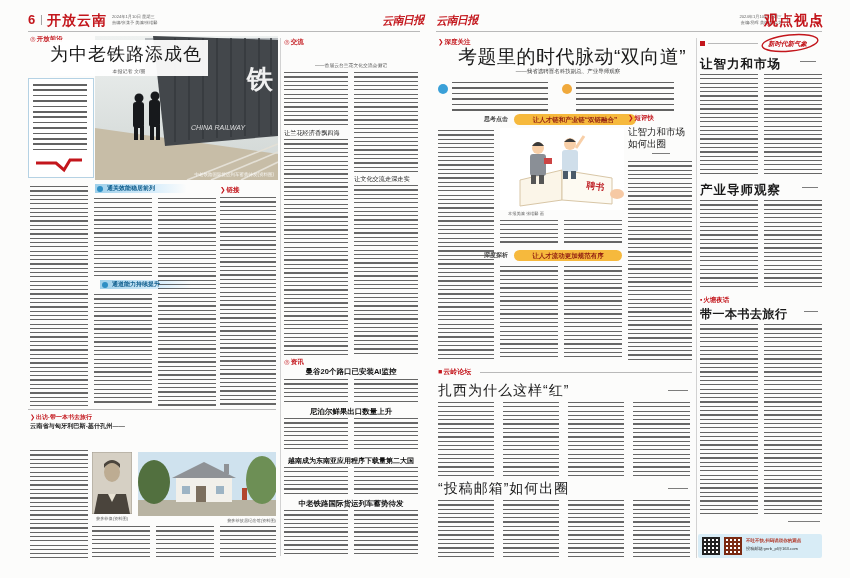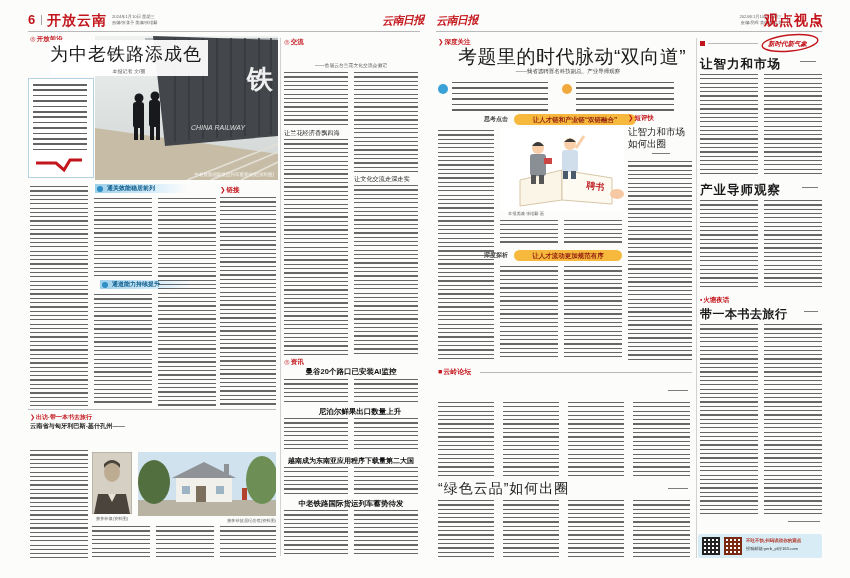--- a/index.html
+++ b/index.html
@@ -127,21 +127,21 @@
     <div class="tx" style="left:354px;top:72px;width:64px;height:100px;"></div>
     <div class="abs h-main" style="left:354px;top:175px;width:64px;font-size:6.2px;">让文化交流走深走实</div>
     <div class="tx" style="left:354px;top:185px;width:64px;height:171px;"></div>
 
     <div class="kick" style="left:284px;top:358px;">
       <span class="ic">◎</span><span>资讯</span>
     </div>
     <div class="newsh" style="left:284px;top:367px;width:134px;font-size:7.5px;">曼谷20个路口已安装AI监控</div>
     <div class="tx" style="left:284px;top:379px;width:64px;height:25px;"></div>
     <div class="tx" style="left:354px;top:379px;width:64px;height:25px;"></div>
-    <div class="newsh" style="left:293px;top:407px;width:134px;font-size:7.5px;">尼泊尔鲜果出口数量上升</div>
+    <div class="newsh" style="left:284px;top:407px;width:134px;font-size:7.5px;">尼泊尔鲜果出口数量上升</div>
     <div class="tx" style="left:284px;top:418px;width:64px;height:34px;"></div>
     <div class="tx" style="left:354px;top:418px;width:64px;height:34px;"></div>
     <div class="newsh" style="left:284px;top:456px;width:134px;font-size:7px;">越南成为东南亚应用程序下载量第二大国</div>
     <div class="tx" style="left:284px;top:467px;width:64px;height:28px;"></div>
     <div class="tx" style="left:354px;top:467px;width:64px;height:28px;"></div>
     <div class="newsh" style="left:284px;top:499px;width:134px;font-size:7.5px;">中老铁路国际货运列车蓄势待发</div>
     <div class="tx" style="left:284px;top:510px;width:64px;height:46px;"></div>
     <div class="tx" style="left:354px;top:510px;width:64px;height:46px;"></div>
 
     <div class="rule" style="left:28px;top:409px;width:248px;height:0.5px;"></div>
@@ -281,27 +281,28 @@
       <div class="abs" style="left:26px;top:3px;width:18px;height:18px;background-color:#fff;background-image:repeating-linear-gradient(0deg,#7a2a12 0 2px,transparent 2px 4px),repeating-linear-gradient(90deg,#7a2a12 0 2px,transparent 2px 4px);"></div>
       <div class="abs" style="left:48px;top:4px;font-size:4.5px;font-weight:bold;color:#b03020;white-space:nowrap;">不吐不快,扫码说说你的观点</div>
       <div class="abs" style="left:48px;top:12px;font-size:4.2px;color:#333;white-space:nowrap;">投稿邮箱:ynrb_pl@163.com</div>
     </div>
 
     <div class="kick" style="left:10px;top:368px;font-size:7px;">
       <span class="ic">■</span><span>云岭论坛</span>
     </div>
     <div class="rule" style="left:52px;top:372px;width:212px;height:0.5px;"></div>
 
+    <div class="abs h-main" style="left:10px;top:382px;width:254px;font-size:14px;letter-spacing:1px;">扎西为什么这样“红”</div>
     <div class="tx author" style="left:240px;top:390px;width:20px;height:4px;"></div>
     <div class="tx" style="left:10px;top:402px;width:56px;height:74px;"></div>
     <div class="tx" style="left:75px;top:402px;width:56px;height:74px;"></div>
     <div class="tx" style="left:140px;top:402px;width:56px;height:74px;"></div>
     <div class="tx" style="left:205px;top:402px;width:57px;height:74px;"></div>
 
-    <div class="abs h-main" style="left:10px;top:480px;width:254px;font-size:14px;letter-spacing:1px;">“绿色云品”如何出圈</div>
+    <div class="abs h-main" style="left:10px;top:480px;width:254px;font-size:14px;letter-spacing:1px;">“投稿邮箱”如何出圈</div>
     <div class="tx author" style="left:240px;top:488px;width:20px;height:4px;"></div>
     <div class="tx" style="left:10px;top:500px;width:56px;height:58px;"></div>
     <div class="tx" style="left:75px;top:500px;width:56px;height:58px;"></div>
     <div class="tx" style="left:140px;top:500px;width:56px;height:58px;"></div>
     <div class="tx" style="left:205px;top:500px;width:57px;height:58px;"></div>
   </div>
 
 </div>
 
 </body></html>

